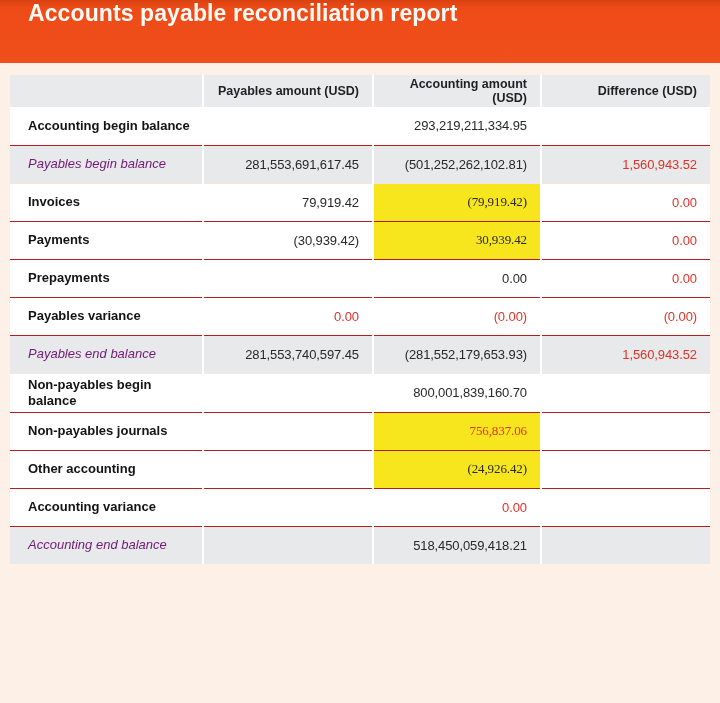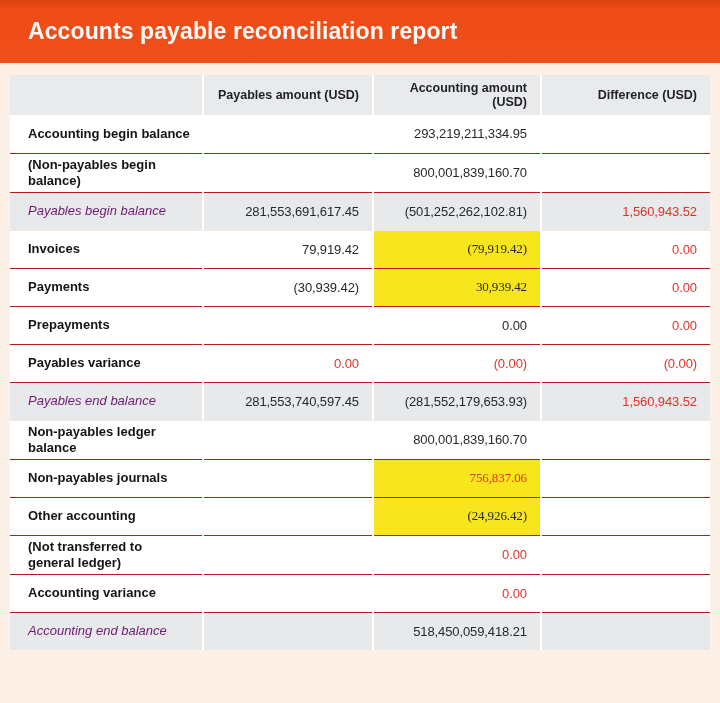--- a/index.html
+++ b/index.html
@@ -6,21 +6,21 @@
   html, body {
     width: 720px; height: 703px;
     overflow: hidden;
     font-family: "Liberation Sans", sans-serif;
     background: #fcf0e7;
   }
   .app-header {
     height: 63px;
     background: linear-gradient(180deg, #d84210 0%, #ee4b18 14%, #ef4f1a 100%);
     display: flex;
-    align-items: center;
+    align-items: flex-start;
     padding-left: 28px;
   }
   .app-header h1 {
     color: #fffaf6;
     font-size: 23px;
     font-weight: 600;
     letter-spacing: 0.1px;
   }
   .report-wrap {
     margin: 12px 10px 0 10px;
@@ -30,21 +30,21 @@
     border-collapse: collapse;
     table-layout: fixed;
     background: #ffffff;
   }
   col.c-label { width: 193px; }
   col.c-pay   { width: 170px; }
   col.c-acct  { width: 168px; }
   col.c-diff  { width: 169px; }
 
   thead th {
-    height: 40px;
+    height: 32px;
     background: #e9eaec;
     font-size: 12.5px;
     font-weight: 700;
     color: #1e2022;
     text-align: right;
     padding-right: 13px;
     vertical-align: middle;
   }
   thead th + th { border-left: 2px solid #ffffff; }
 
@@ -108,26 +108,20 @@
         <th>Difference (USD)</th>
       </tr>
     </thead>
     <tbody>
         <tr>
           <td class="label">Accounting begin balance</td>
           <td class="num"></td>
           <td class="num">293,219,211,334.95</td>
           <td class="num"></td>
         </tr>
-        <tr>
-          <td class="label">(Non-payables begin balance)</td>
-          <td class="num"></td>
-          <td class="num">800,001,839,160.70</td>
-          <td class="num"></td>
-        </tr>
         <tr class="subtotal">
           <td class="label">Payables begin balance</td>
           <td class="num">281,553,691,617.45</td>
           <td class="num">(501,252,262,102.81)</td>
           <td class="num red">1,560,943.52</td>
         </tr>
         <tr>
           <td class="label">Invoices</td>
           <td class="num">79,919.42</td>
           <td class="num hl">(79,919.42)</td>
@@ -151,42 +145,35 @@
           <td class="num red">(0.00)</td>
           <td class="num red">(0.00)</td>
         </tr>
         <tr class="subtotal">
           <td class="label">Payables end balance</td>
           <td class="num">281,553,740,597.45</td>
           <td class="num">(281,552,179,653.93)</td>
           <td class="num red">1,560,943.52</td>
         </tr>
         <tr>
-          <td class="label">Non-payables ledger balance</td>
+          <td class="label">Non-payables begin balance</td>
           <td class="num"></td>
           <td class="num">800,001,839,160.70</td>
           <td class="num"></td>
         </tr>
         <tr>
           <td class="label">Non-payables journals</td>
           <td class="num"></td>
           <td class="num red hl">756,837.06</td>
           <td class="num"></td>
         </tr>
         <tr>
           <td class="label">Other accounting</td>
           <td class="num"></td>
           <td class="num hl">(24,926.42)</td>
-          <td class="num"></td>
-        </tr>
-        <tr>
-          <td class="label">(Not transferred to
-general ledger)</td>
-          <td class="num"></td>
-          <td class="num red">0.00</td>
           <td class="num"></td>
         </tr>
         <tr>
           <td class="label">Accounting variance</td>
           <td class="num"></td>
           <td class="num red">0.00</td>
           <td class="num"></td>
         </tr>
         <tr class="subtotal">
           <td class="label">Accounting end balance</td>

